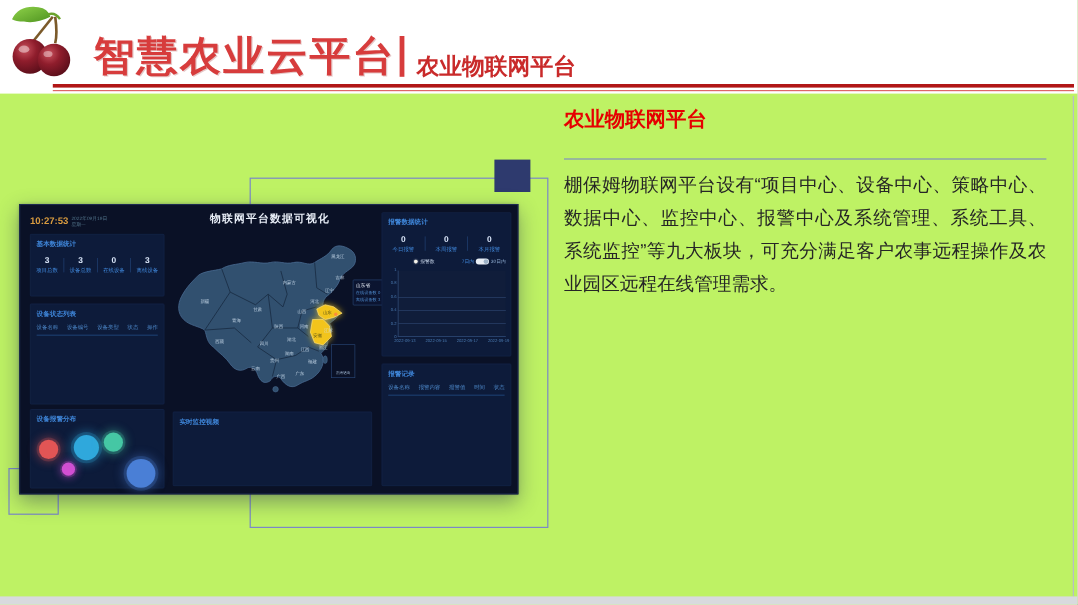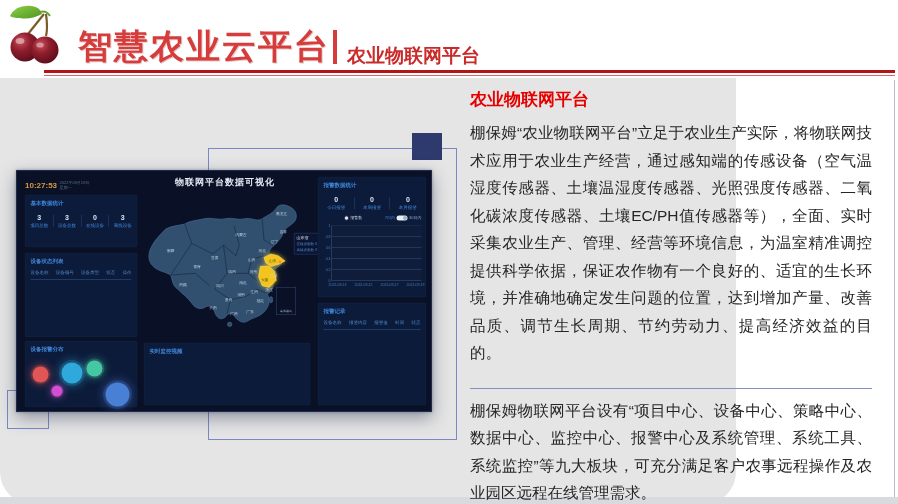--- a/index.html
+++ b/index.html
@@ -1,18 +1,18 @@
 <!DOCTYPE html>
 <html><head>
 <meta charset="utf-8">
 <style>
   * { margin:0; padding:0; box-sizing:border-box; }
   html,body { width:898px; height:504px; background:#ffffff; overflow:hidden;
     font-family:"Liberation Sans","DejaVu Sans",sans-serif; }
-  .stage { position:relative; width:736px; height:504px; background:#e5e5e5;border-radius:32px; }
+  .stage { position:relative; width:898px; height:504px; background:#bef264; }
 
   
   .hdr { position:absolute; left:0; top:0; width:898px; height:78px; background:#fff; }
   .logo { position:absolute; left:6px; top:2px; width:58px; height:66px; }
   .hdr-title { position:absolute; left:78px; top:24px; font-size:34px; font-weight:bold;
     color:#d73c3c; letter-spacing:2px; text-shadow:1px 1px 0 rgba(150,30,30,.25); }
   .hdr-bar { position:absolute; left:333px; top:30px; width:4px; height:34px; background:#d73c3c; }
   .hdr-sub { position:absolute; left:347px; top:43px; font-size:19px; font-weight:bold; color:#c92a2a; }
   .hdr-line { position:absolute; left:44px; right:3px; top:70px; height:6px;
     border-top:3px solid #b11616; border-bottom:1px solid #d66; }
@@ -343,18 +343,17 @@
           <span>状态</span>
         </div>
         <div class="tline"></div>
       </div>
 
     </div>
   </div>
 
   <div class="article">
     <h2>农业物联网平台</h2>
-    <p>棚保姆“农业物联网平台”立足于农业生产实际，将物联网技术应用于农业生产经营，通过感知端的传感设备（空气温湿度传感器、土壤温湿度传感器、光照强度传感器、二氧化碳浓度传感器、土壤EC/PH值传感器等），全面、实时采集农业生产、管理、经营等环境信息，为温室精准调控提供科学依据，保证农作物有一个良好的、适宜的生长环境，并准确地确定发生问题的位置，达到增加产量、改善品质、调节生长周期、节约劳动力、提高经济效益的目的。</p>
     <hr class="split">
     <p>棚保姆物联网平台设有“项目中心、设备中心、策略中心、数据中心、监控中心、报警中心及系统管理、系统工具、系统监控”等九大板块，可充分满足客户农事远程操作及农业园区远程在线管理需求。</p>
   </div>
 
 </div>
 
 </body></html>

